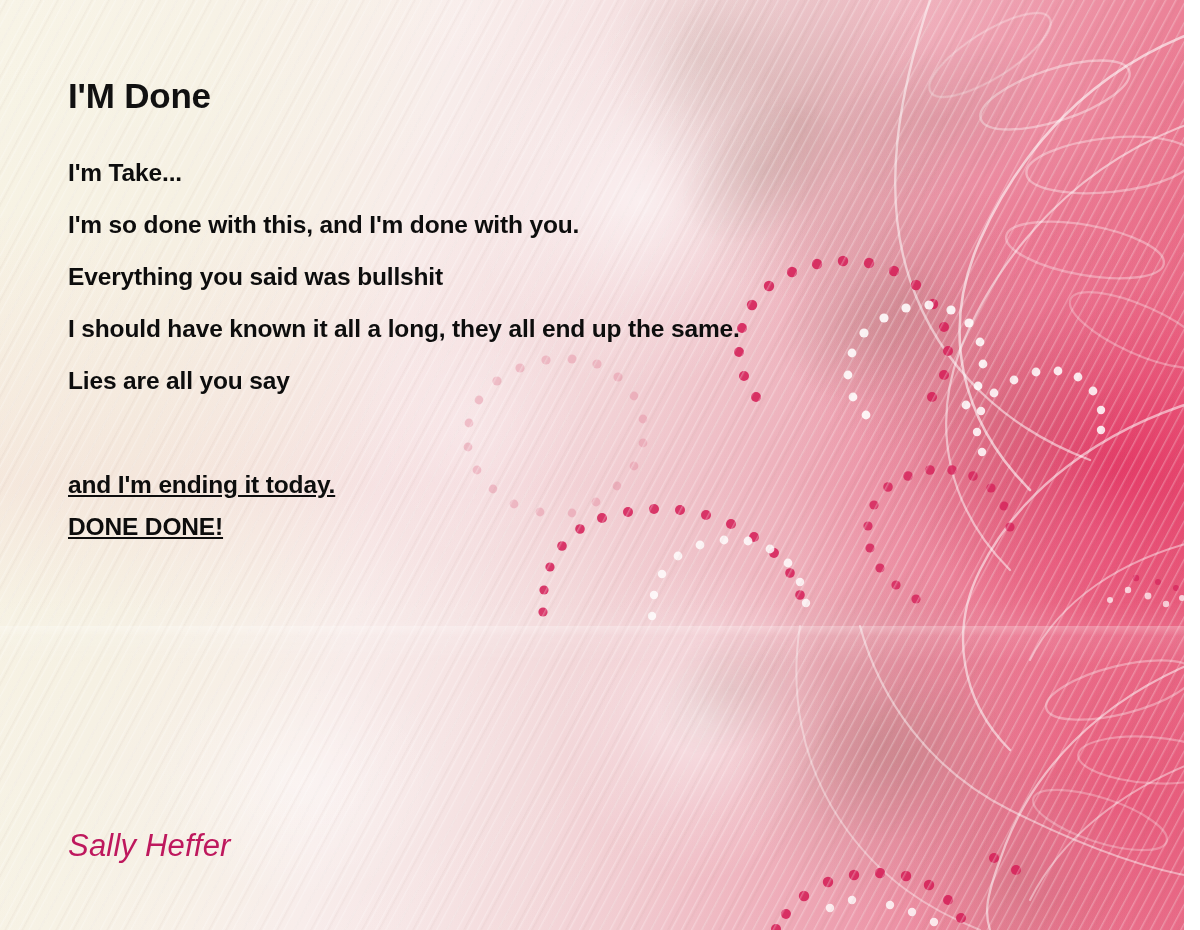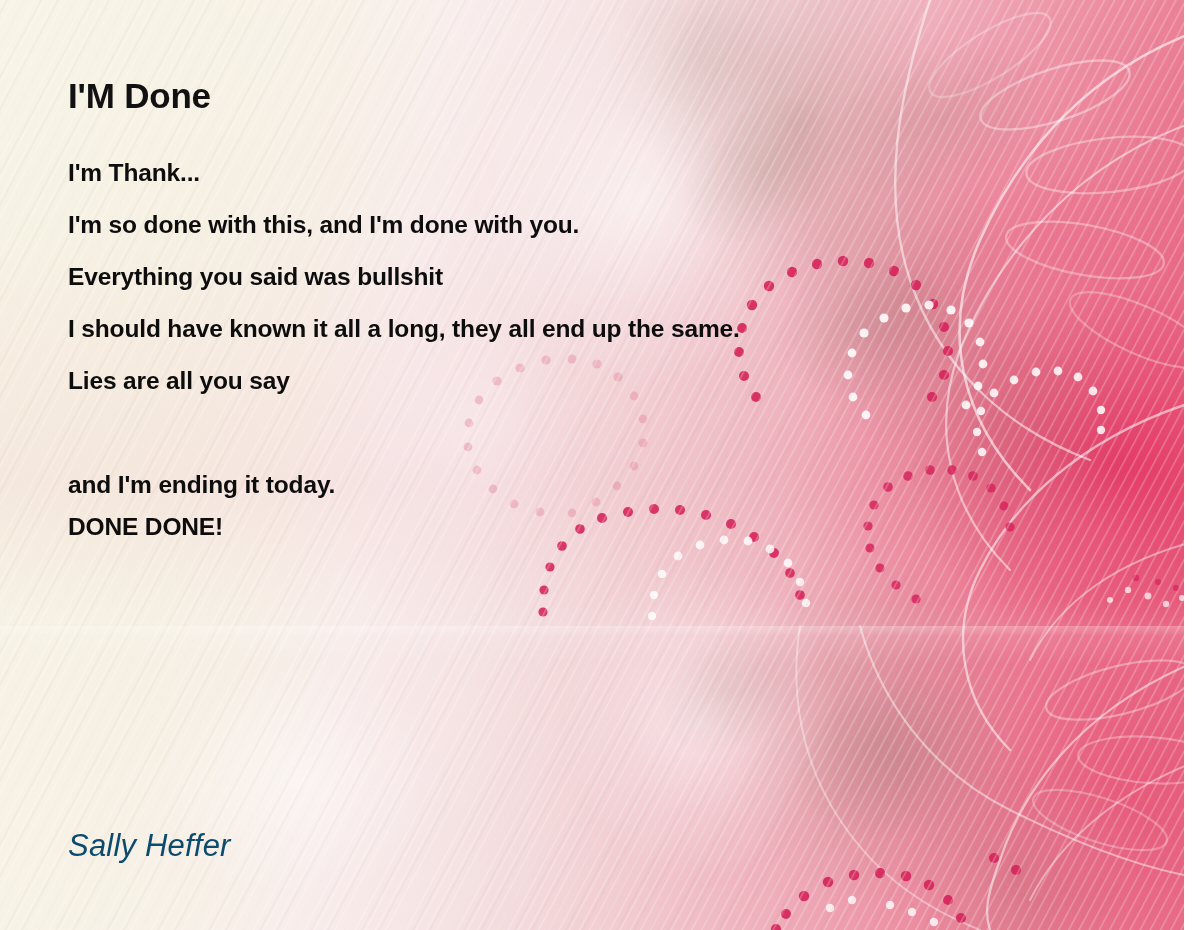--- a/index.html
+++ b/index.html
@@ -167,30 +167,31 @@
     height: 52px;
     line-height: 32px;
     white-space: nowrap;
     letter-spacing: -0.15px;
   }
   .poem-line.blank {
     height: 52px;
   }
   .poem-line.tight {
     height: 42px;
+    text-decoration: underline;
   }
 
   #poem-author {
     position: absolute;
     left: 68px;
     top: 828px;
     font-size: 31px;
     font-style: italic;
     font-weight: normal;
-    color: #0c4a6e;
+    color: #be185d;
     letter-spacing: 0.2px;
     white-space: nowrap;
   }
 </style>
 </head>
 <body>
 
 <div id="poem-page">
 
   <div class="bg-layer" id="bg-base"></div>
@@ -414,21 +415,21 @@
 
   <div class="bg-layer" id="bg-texture"></div>
   <div class="bg-layer" id="bg-seam-top"></div>
   <div class="bg-layer" id="bg-seam-bottom"></div>
 
   <div id="content">
 
     <h1 id="poem-title">I'M Done</h1>
 
     <div id="poem-body">
-      <div class="poem-line">I'm Thank...</div>
+      <div class="poem-line">I'm Take...</div>
       <div class="poem-line">I'm so done with this, and I'm done with you.</div>
       <div class="poem-line">Everything you said was bullshit</div>
       <div class="poem-line">I should have known it all a long, they all end up the same.</div>
       <div class="poem-line">Lies are all you say</div>
       <div class="poem-line blank"></div>
       <div class="poem-line tight">and I'm ending it today.</div>
       <div class="poem-line tight">DONE DONE!</div>
     </div>
 
     <div id="poem-author">Sally Heffer</div>

